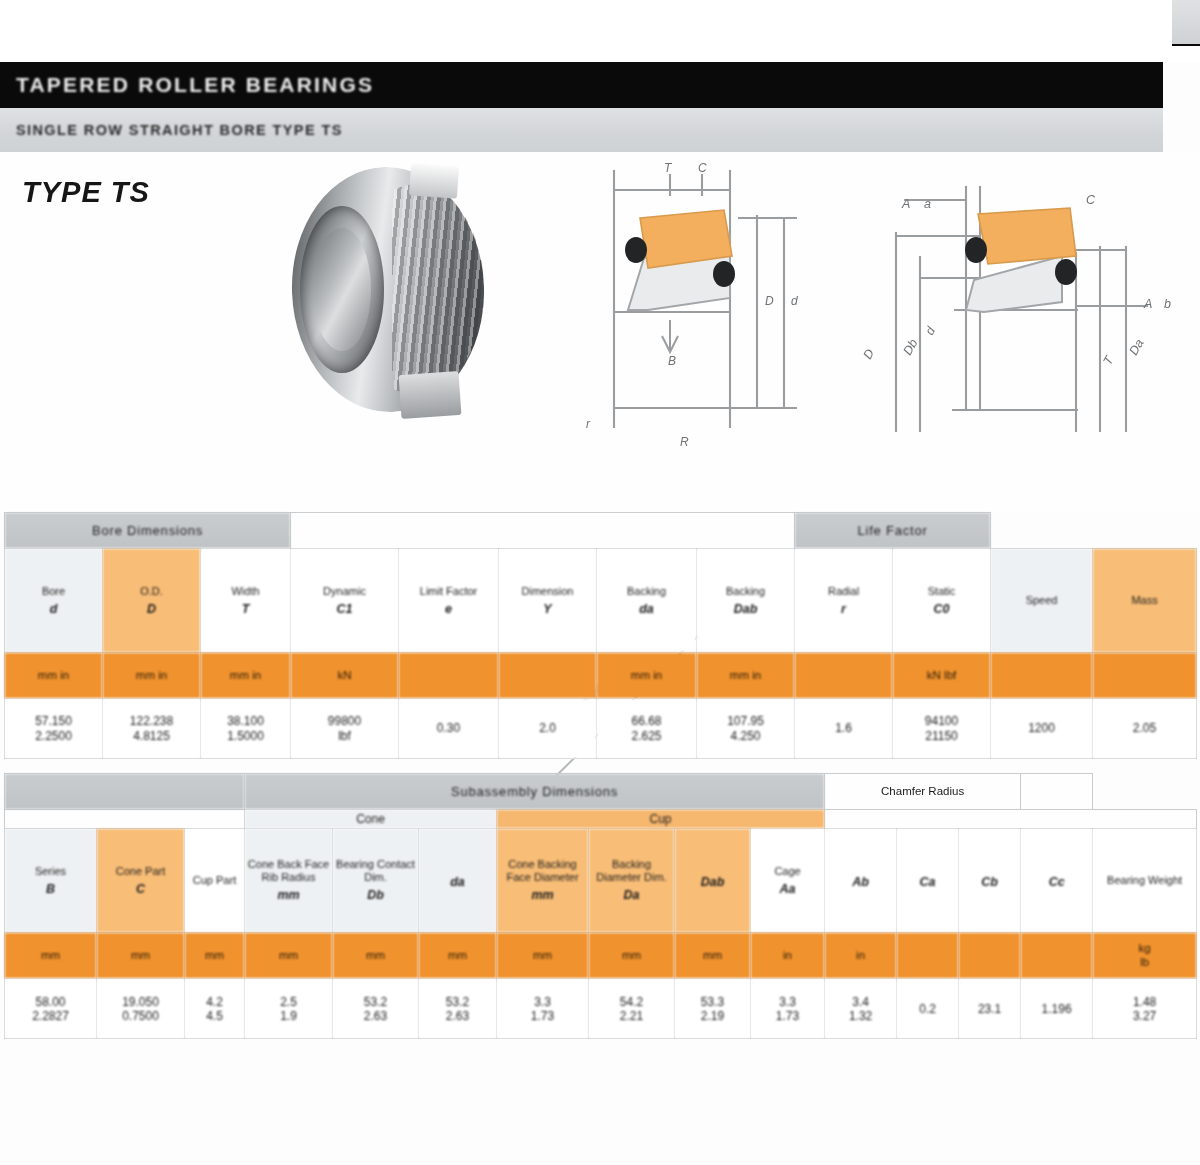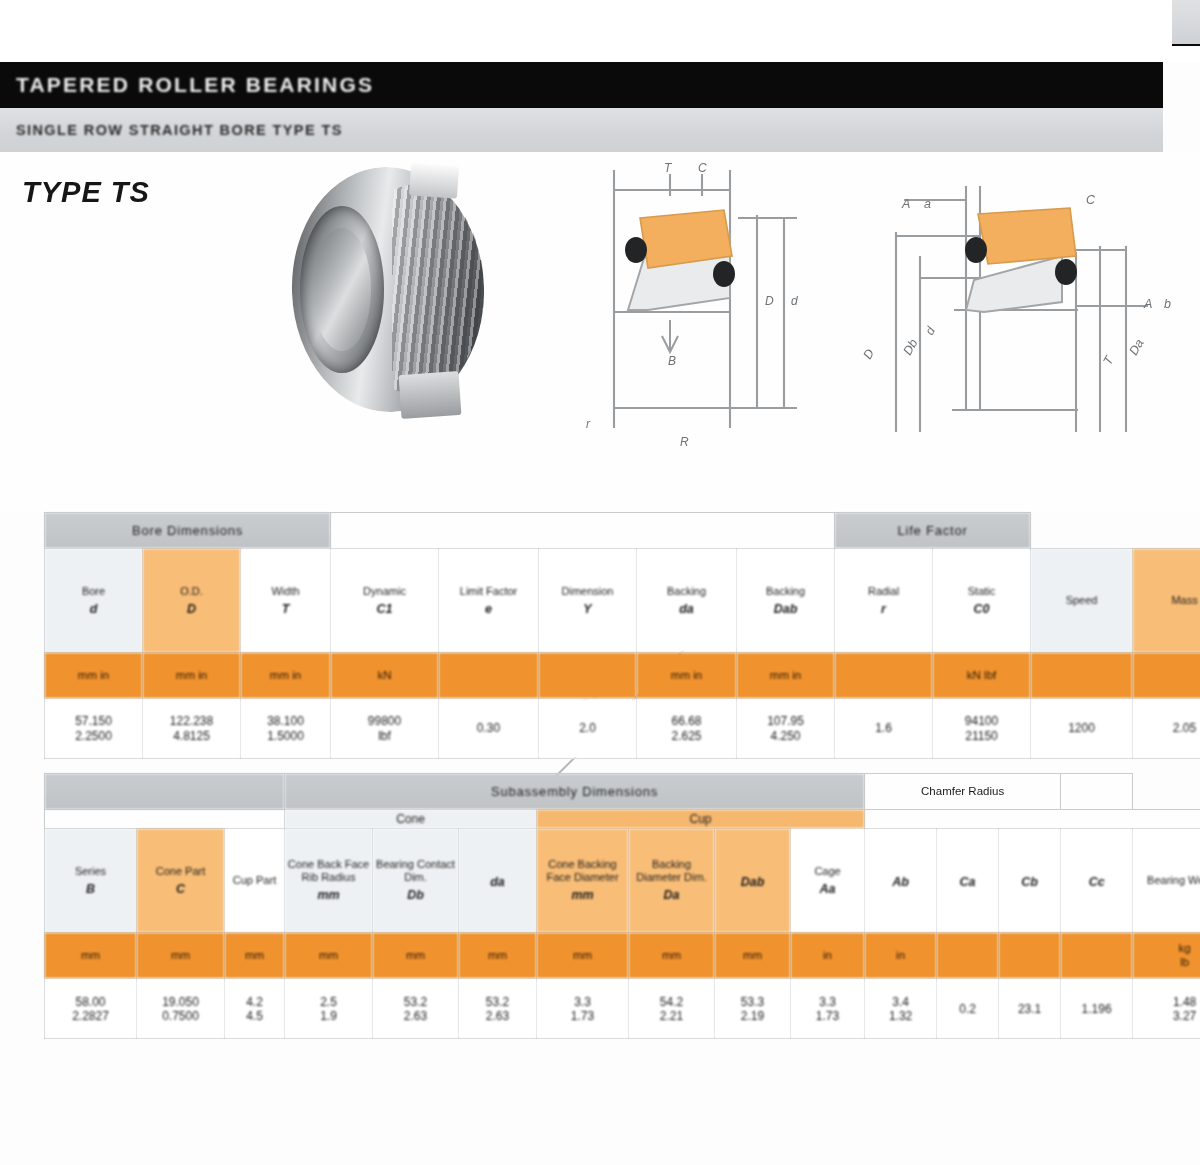--- a/index.html
+++ b/index.html
@@ -110,21 +110,21 @@
     pointer-events: none;
   }
   .leader-note .rot-txt {
     position: absolute; left: 18px; top: 92px;
     transform: rotate(-42deg); transform-origin: left bottom;
     font-size: 12.5px; color: #8a8d90; letter-spacing: .6px;
     filter: blur(1.15px); white-space: nowrap;
   }
 
   
-  .tbl-wrap { position: relative; margin-left: 40px; }
+  .tbl-wrap { position: relative; }
   table.spec {
     border-collapse: collapse; table-layout: fixed;
     font-size: 11.5px; color: #1b1b1b;
   }
   table.spec td, table.spec th {
     border: 1px solid #c9cccf; text-align: center; vertical-align: middle;
     padding: 2px 1px; font-weight: normal; line-height: 1.18;
   }
   .grp-gray {
     background: linear-gradient(180deg,#c9cccf,#bfc3c6);

